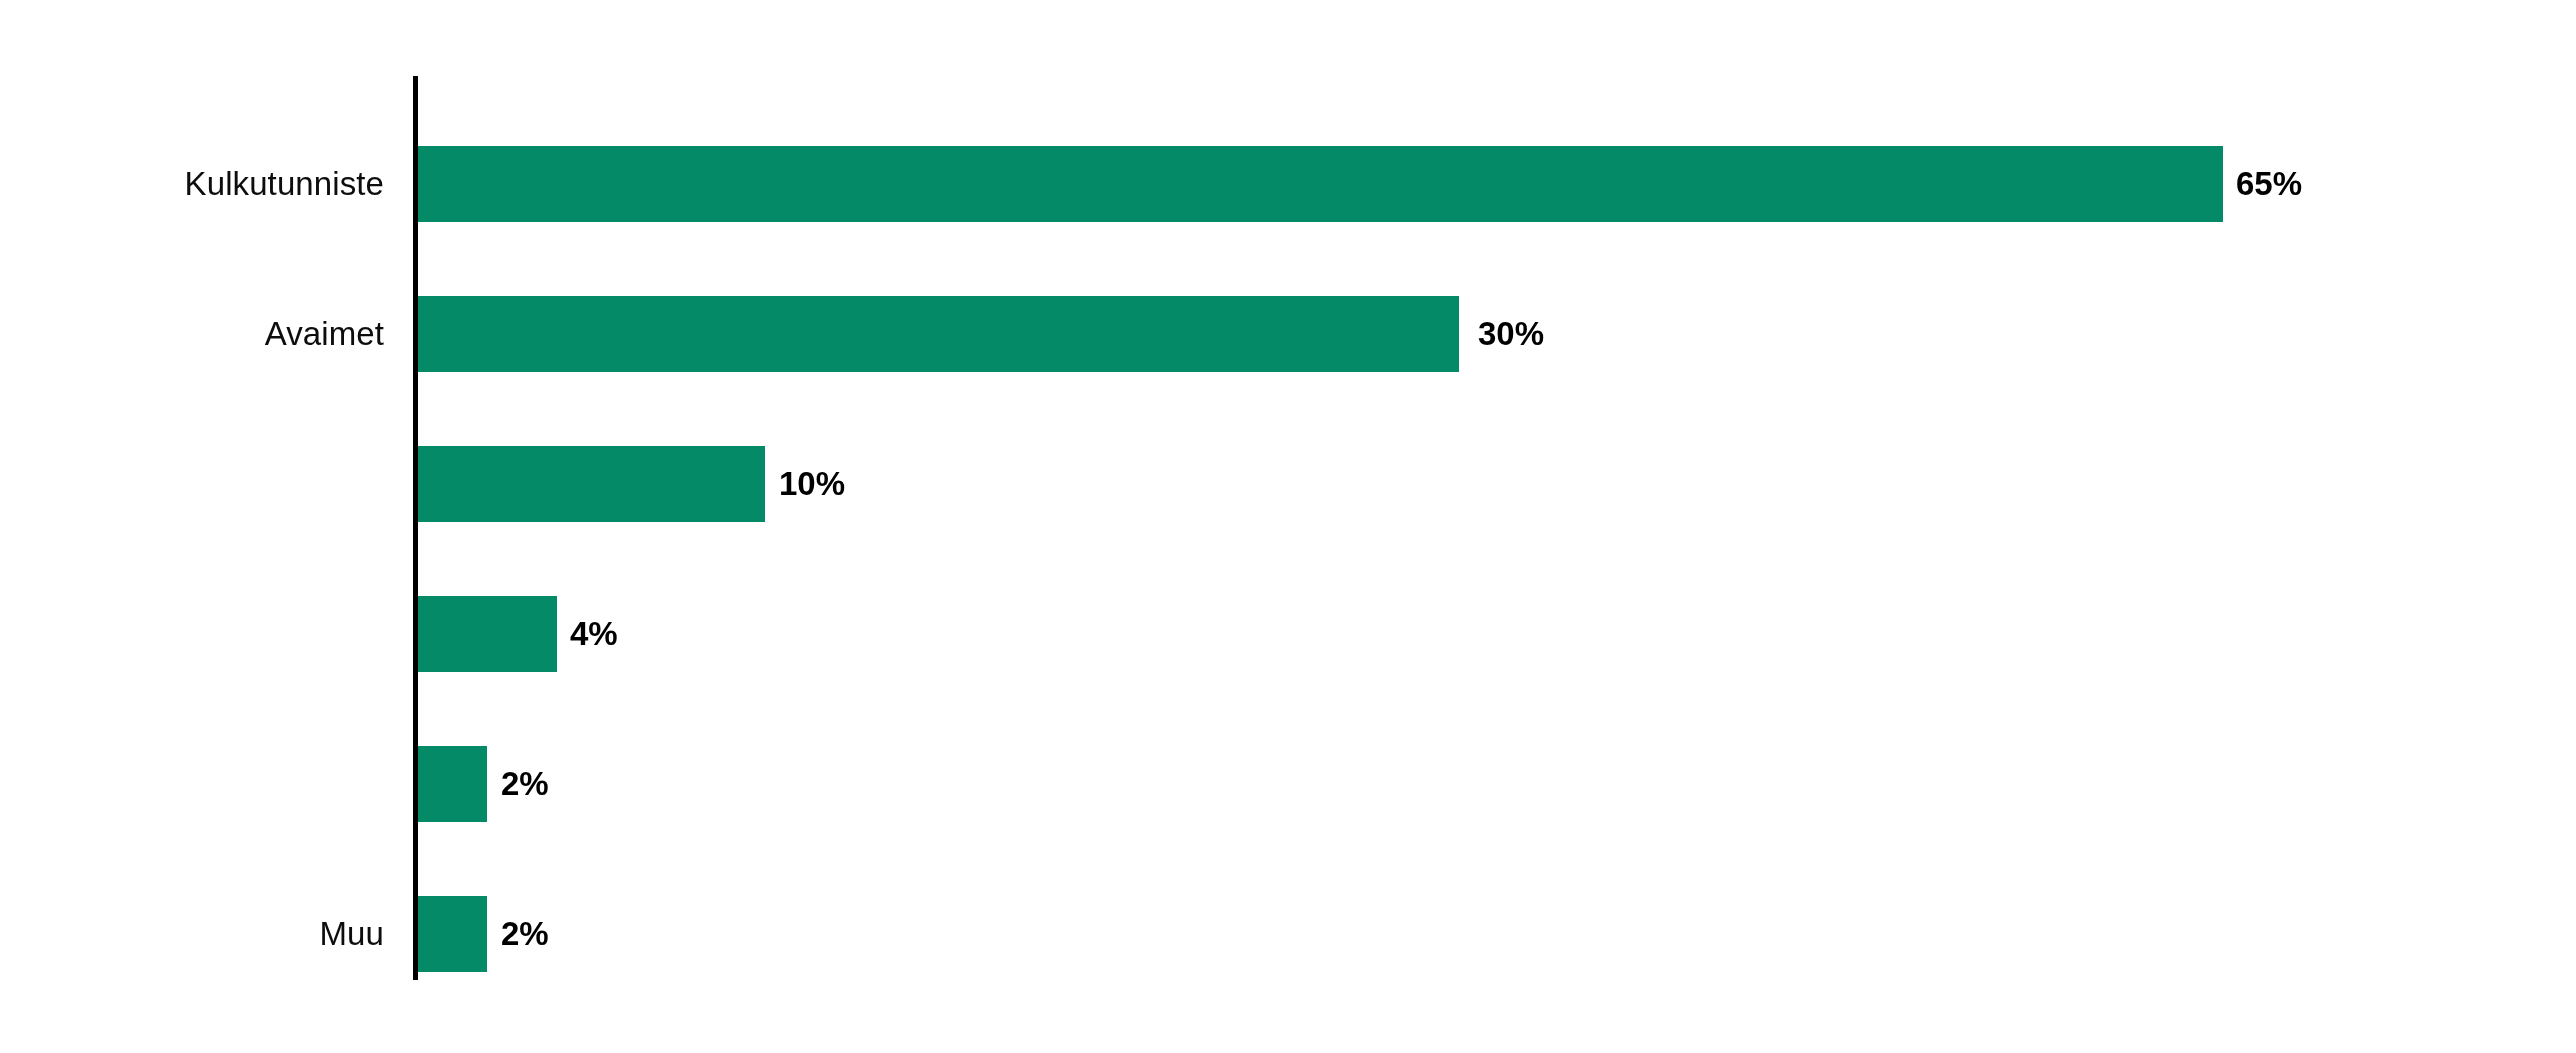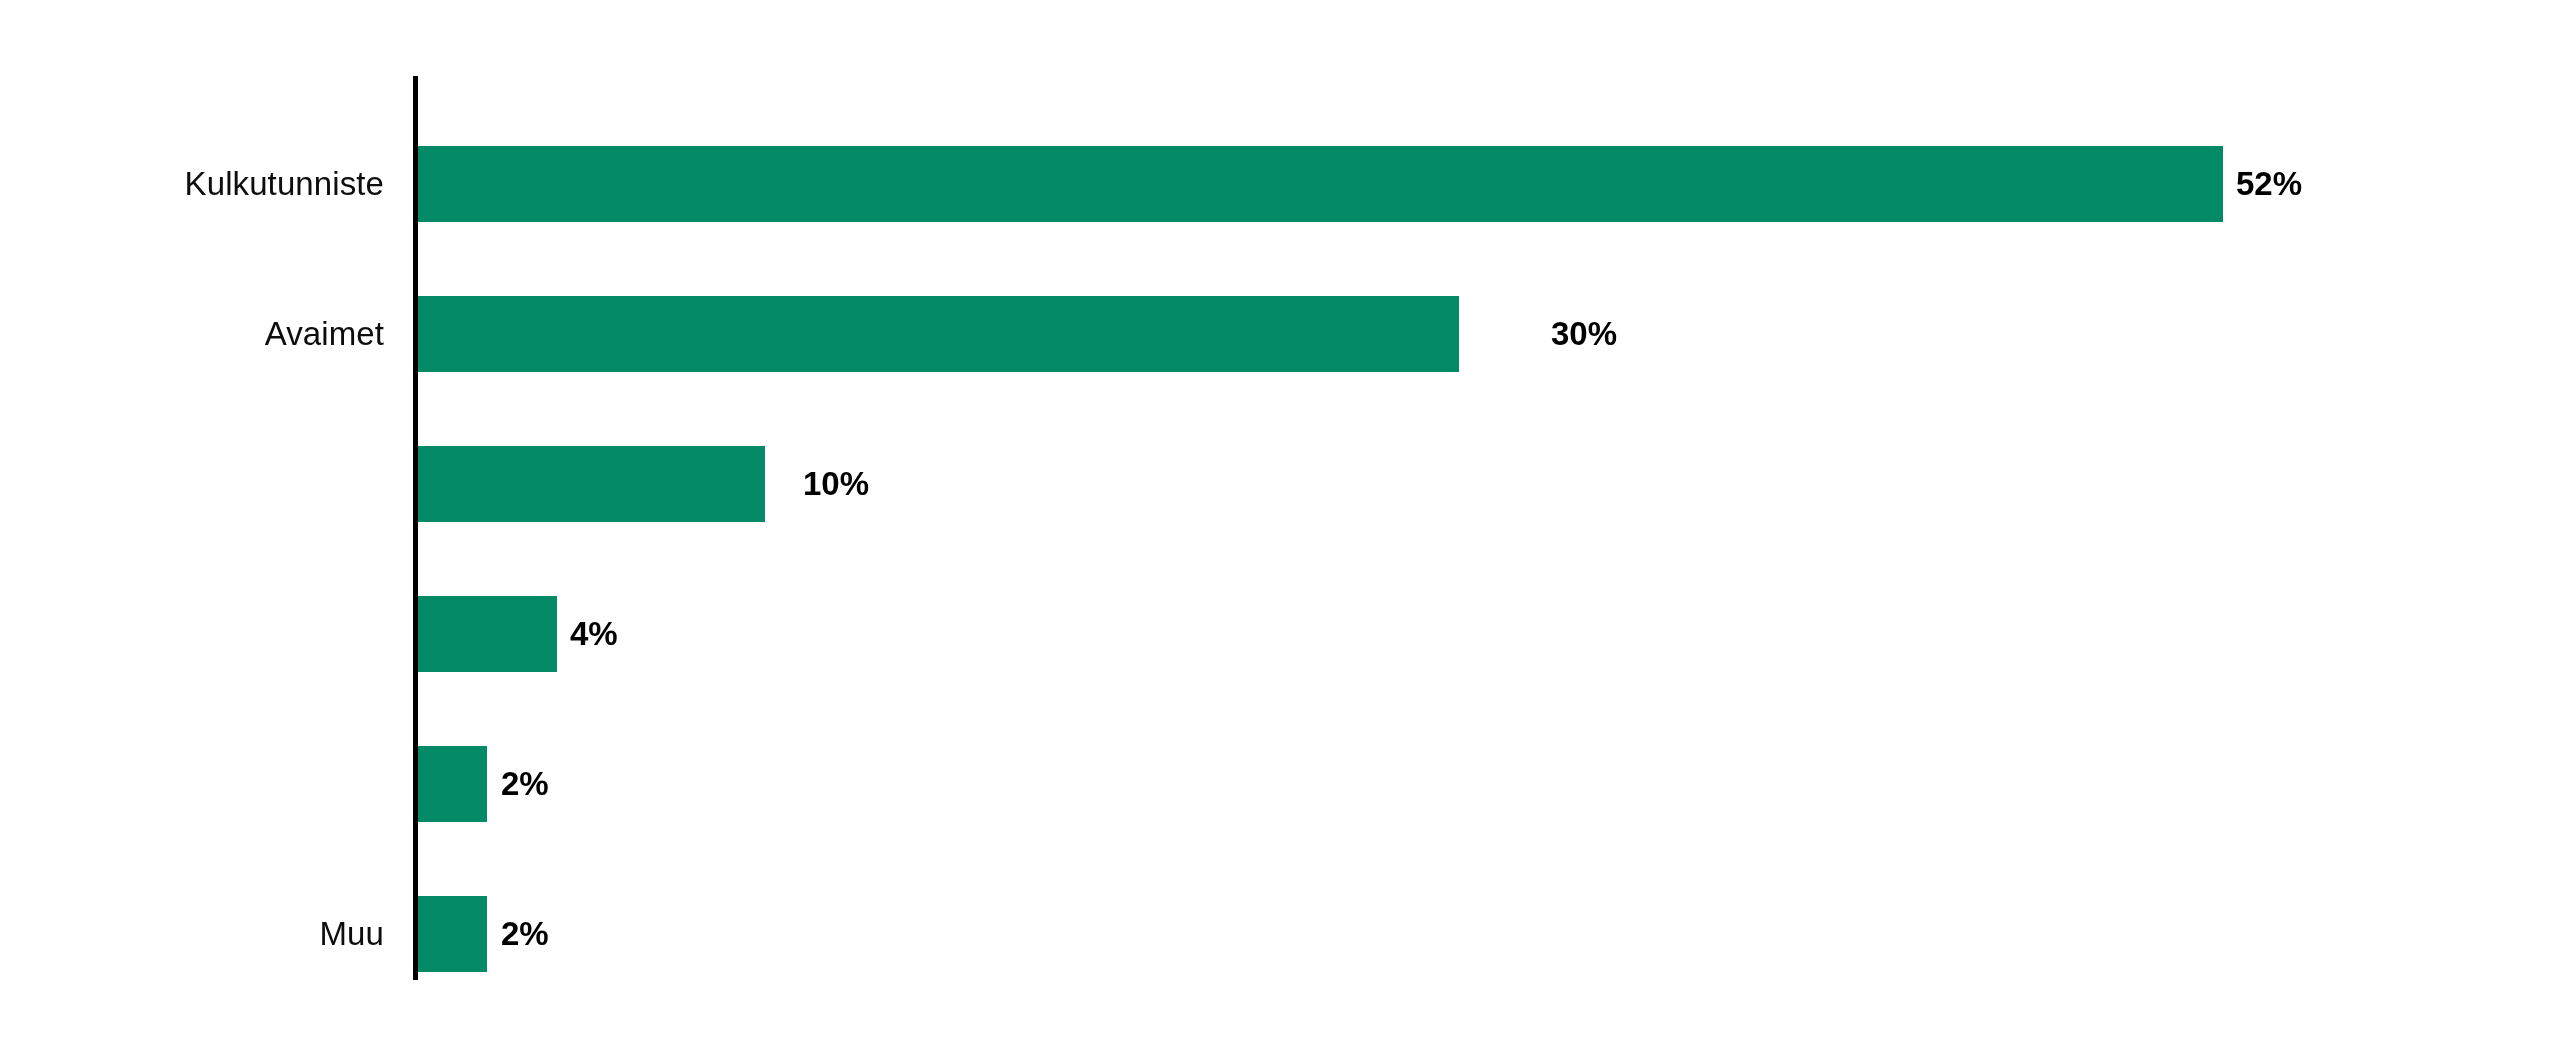--- a/index.html
+++ b/index.html
@@ -79,30 +79,30 @@
 
 <div id="chart-canvas">
 
   <div id="y-axis-line"></div>
 
   <div id="plot-area">
 
   <div class="bar-row" style="top: 0px;">
         <div class="cat-label">Kulkutunniste</div>
         <div class="bar" style="width: 1805px; background: rgb(4, 138, 102);"></div>
-        <div class="value-label" style="left: 2236px;">52%</div>
+        <div class="value-label" style="left: 2236px;">65%</div>
       </div>
       <div class="bar-row" style="top: 150px;">
         <div class="cat-label">Avaimet</div>
         <div class="bar" style="width: 1041px; background: rgb(4, 138, 102);"></div>
-        <div class="value-label" style="left: 1551px;">30%</div>
+        <div class="value-label" style="left: 1478px;">30%</div>
       </div>
       <div class="bar-row" style="top: 300px;">
         <div class="bar" style="width: 347px; background: rgb(4, 138, 102);"></div>
-        <div class="value-label" style="left: 803px;">10%</div>
+        <div class="value-label" style="left: 779px;">10%</div>
       </div>
       <div class="bar-row" style="top: 450px;">
         <div class="bar" style="width: 139px; background: rgb(4, 138, 102);"></div>
         <div class="value-label" style="left: 570px;">4%</div>
       </div>
       <div class="bar-row" style="top: 600px;">
         <div class="bar" style="width: 69px; background: rgb(4, 138, 102);"></div>
         <div class="value-label" style="left: 501px;">2%</div>
       </div>
       <div class="bar-row" style="top: 750px;">

